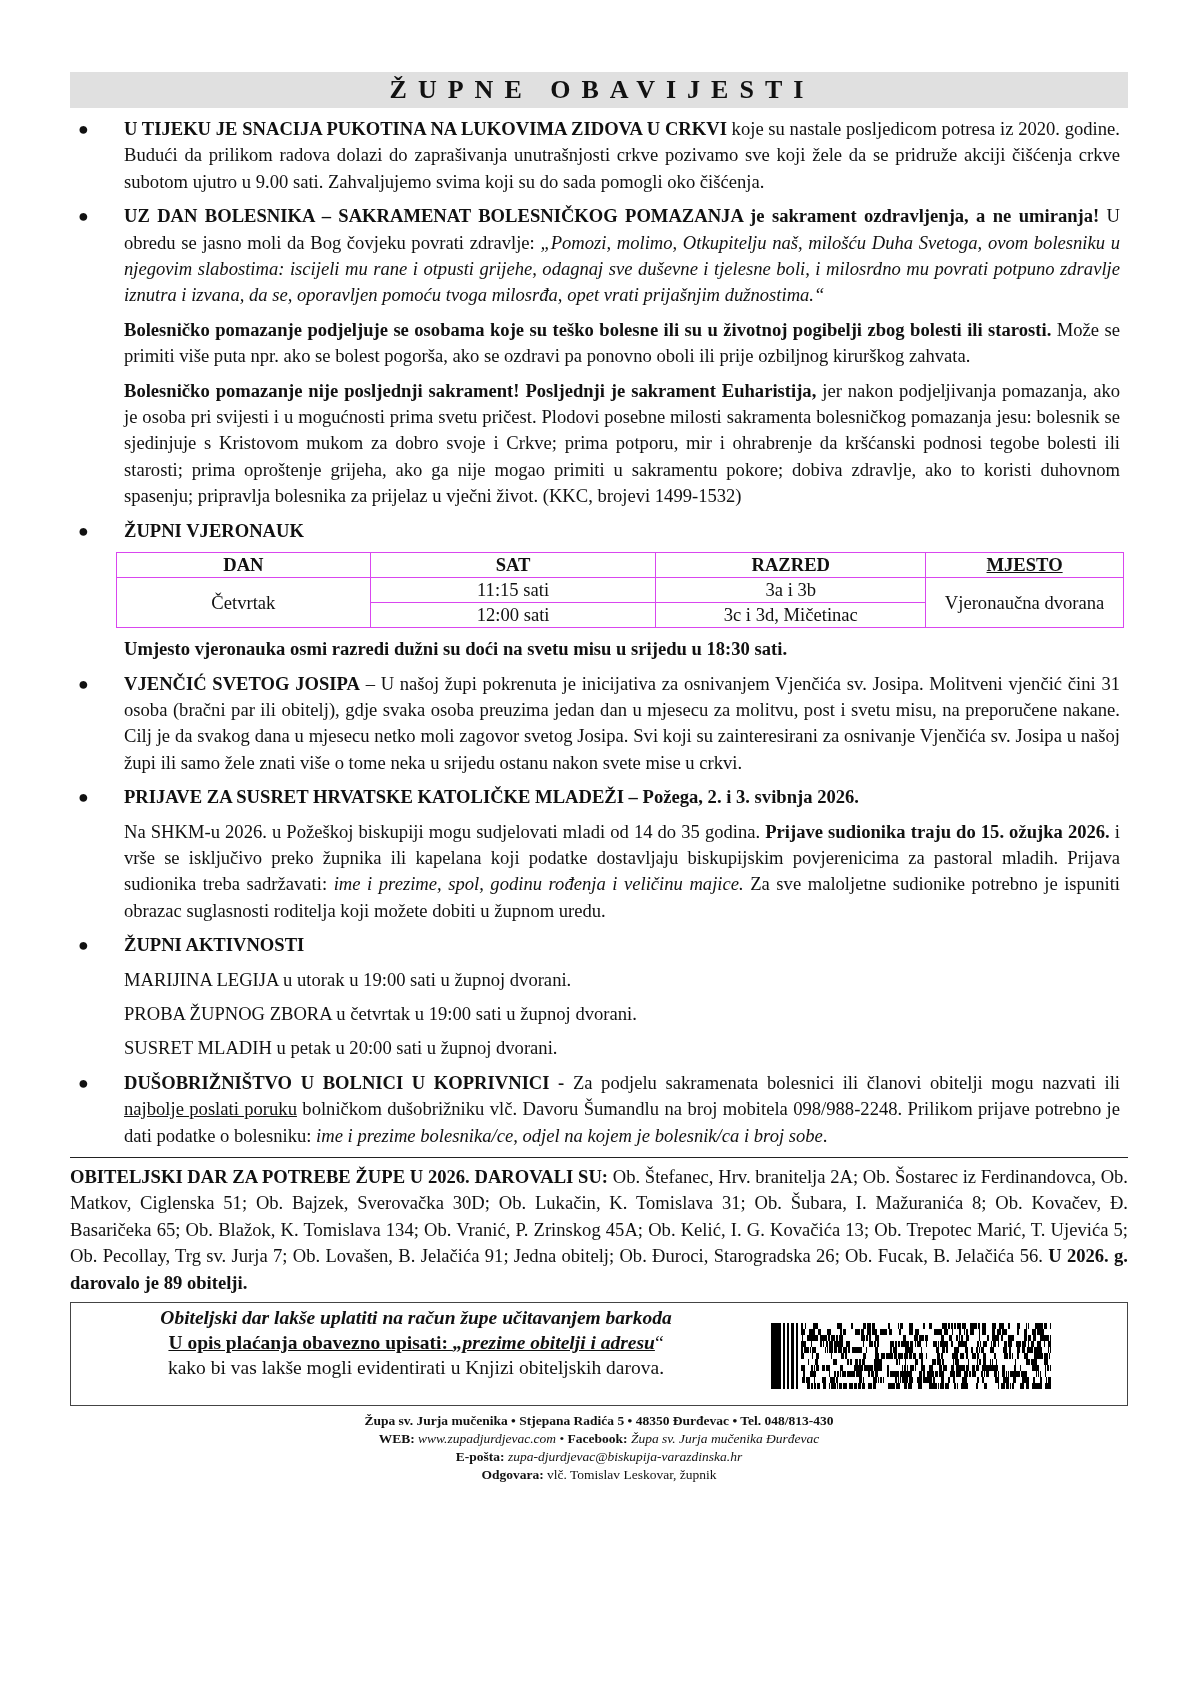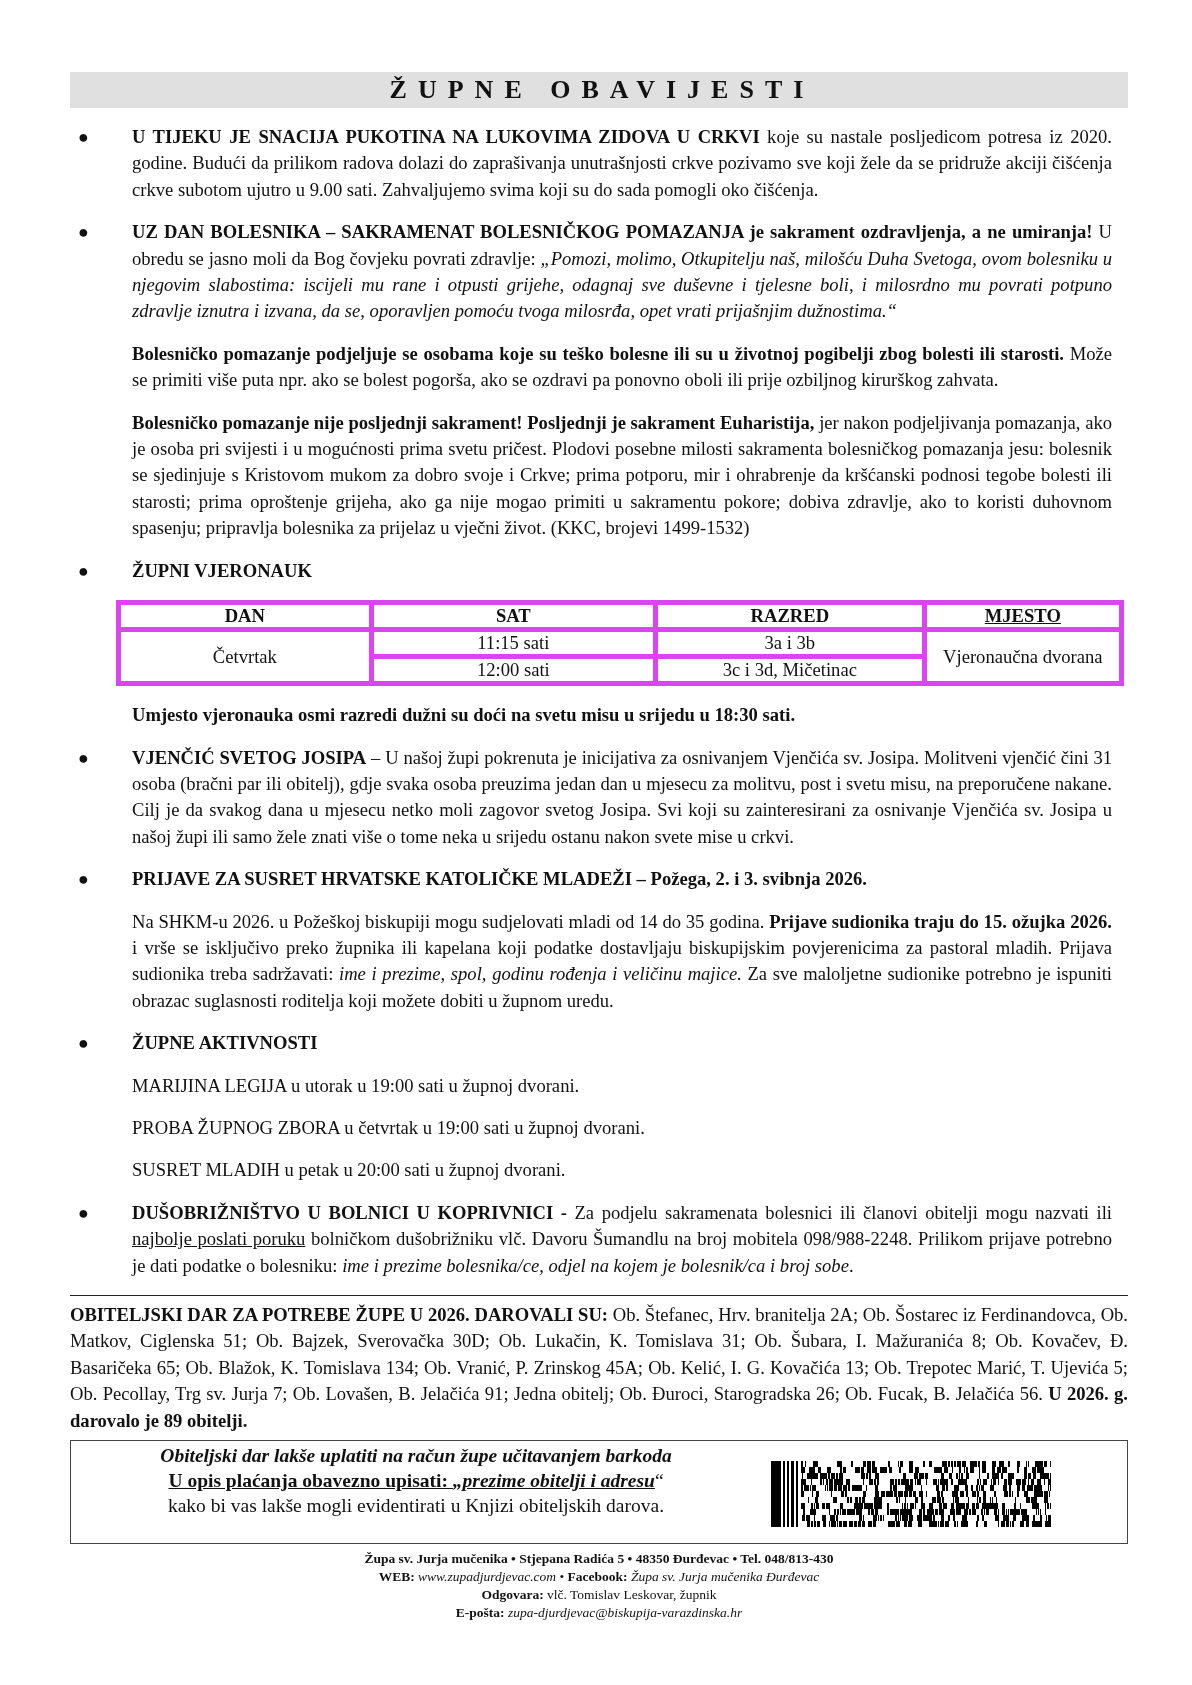--- a/index.html
+++ b/index.html
@@ -40,33 +40,33 @@
     line-height: 26.4px;
     text-align: justify;
   }
   .bullet {
     position: absolute;
     left: 8px;
     top: 0;
     font-size: 18px;
     line-height: 26.4px;
   }
-  .notice p { margin: 16px; }
+  .notice p { margin: 8px; }
   b, .b { font-weight: bold; }
   i, .i { font-style: italic; }
   u, .u { text-decoration: underline; }
 
   table.schedule {
     border-collapse: collapse;
     width: 1008px;
     margin: 2px 0 2px 0;
     font-size: 18.6px;
   }
   table.schedule th, table.schedule td {
-    border: 5px solid #d946ef;
+    border: 1px solid #d946ef;
     text-align: center;
     height: 25px;
     line-height: 22px;
     padding: 0 4px;
   }
   table.schedule th { font-weight: bold; }
   .col-dan { width: 254px; }
   .col-sat { width: 286px; }
   .col-razred { width: 270px; }
   .col-mjesto { width: 198px; text-decoration: underline; }
@@ -167,21 +167,21 @@
     </li>
 
     <li class="notice">
       <span class="bullet">●</span>
       <p><b>PRIJAVE ZA SUSRET HRVATSKE KATOLIČKE MLADEŽI – Požega, 2. i 3. svibnja 2026.</b></p>
       <p><span>Na SHKM-u 2026. u Požeškoj biskupiji mogu sudjelovati mladi od 14 do 35 godina. </span><b>Prijave sudionika traju do 15. ožujka 2026.</b><span> i vrše se isključivo preko župnika ili kapelana koji podatke dostavljaju biskupijskim povjerenicima za pastoral mladih. Prijava sudionika treba sadržavati: </span><i>ime i prezime, spol, godinu rođenja i veličinu majice.</i><span> Za sve maloljetne sudionike potrebno je ispuniti obrazac suglasnosti roditelja koji možete dobiti u župnom uredu.</span></p>
     </li>
 
     <li class="notice">
       <span class="bullet">●</span>
-      <p><b>ŽUPNE AKTIVNOSTI</b></p>
+      <p><b>ŽUPNI AKTIVNOSTI</b></p>
       <p>MARIJINA LEGIJA u utorak u 19:00 sati u župnoj dvorani.</p>
       <p>PROBA ŽUPNOG ZBORA u četvrtak u 19:00 sati u župnoj dvorani.</p>
       <p>SUSRET MLADIH u petak u 20:00 sati u župnoj dvorani.</p>
     </li>
 
     <li class="notice">
       <span class="bullet">●</span>
       <p><b>DUŠOBRIŽNIŠTVO U BOLNICI U KOPRIVNICI -</b><span> Za podjelu sakramenata bolesnici ili članovi obitelji mogu nazvati ili </span><u>najbolje poslati poruku</u><span> bolničkom dušobrižniku vlč. Davoru Šumandlu na broj mobitela 098/988-2248. Prilikom prijave potrebno je dati podatke o bolesniku: </span><i>ime i prezime bolesnika/ce, odjel na kojem je bolesnik/ca i broj sobe</i><span>.</span></p>
     </li>
   </ul>
@@ -718,22 +718,22 @@
   </div>
 
   <div class="footer">
     <div><b>Župa sv. Jurja mučenika • Stjepana Radića 5 • 48350 Đurđevac • Tel. 048/813-430</b></div>
     <div>
       <b>WEB:</b>
       <i>www.zupadjurdjevac.com</i><span> • </span><b>Facebook:</b>
       <i>Župa sv. Jurja mučenika Đurđevac</i>
     </div>
     <div>
+      <b>E-pošta:</b>
+      <i>zupa-djurdjevac@biskupija-varazdinska.hr</i>
+    </div>
+    <div>
       <b>Odgovara:</b>
       <span>vlč. Tomislav Leskovar, župnik</span>
     </div>
-    <div>
-      <b>E-pošta:</b>
-      <i>zupa-djurdjevac@biskupija-varazdinska.hr</i>
-    </div>
   </div>
 
 </div>
 
 </body></html>

